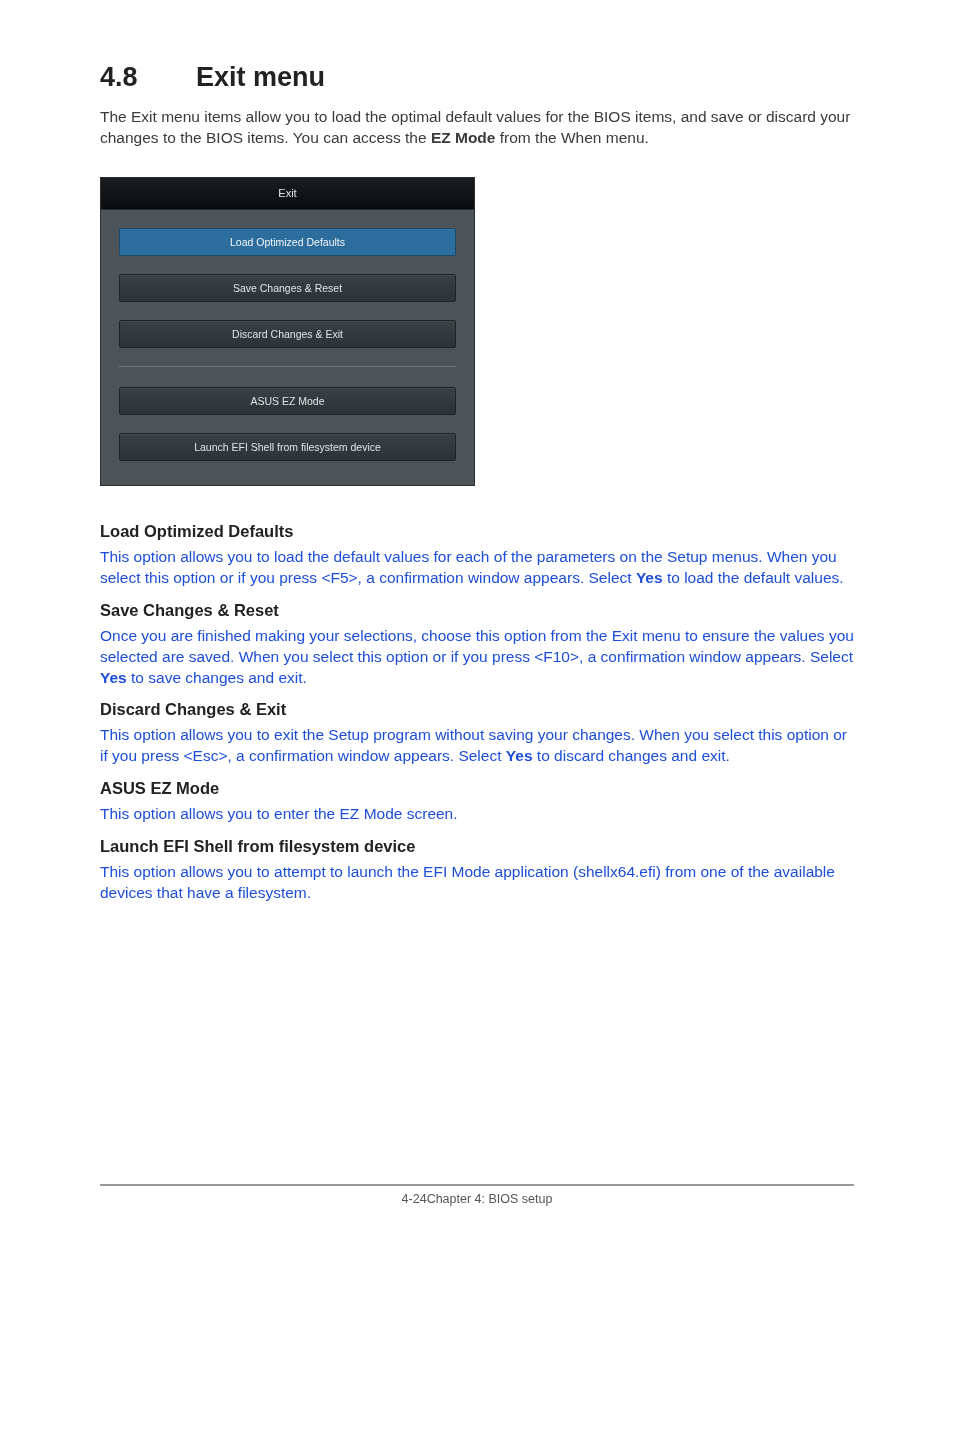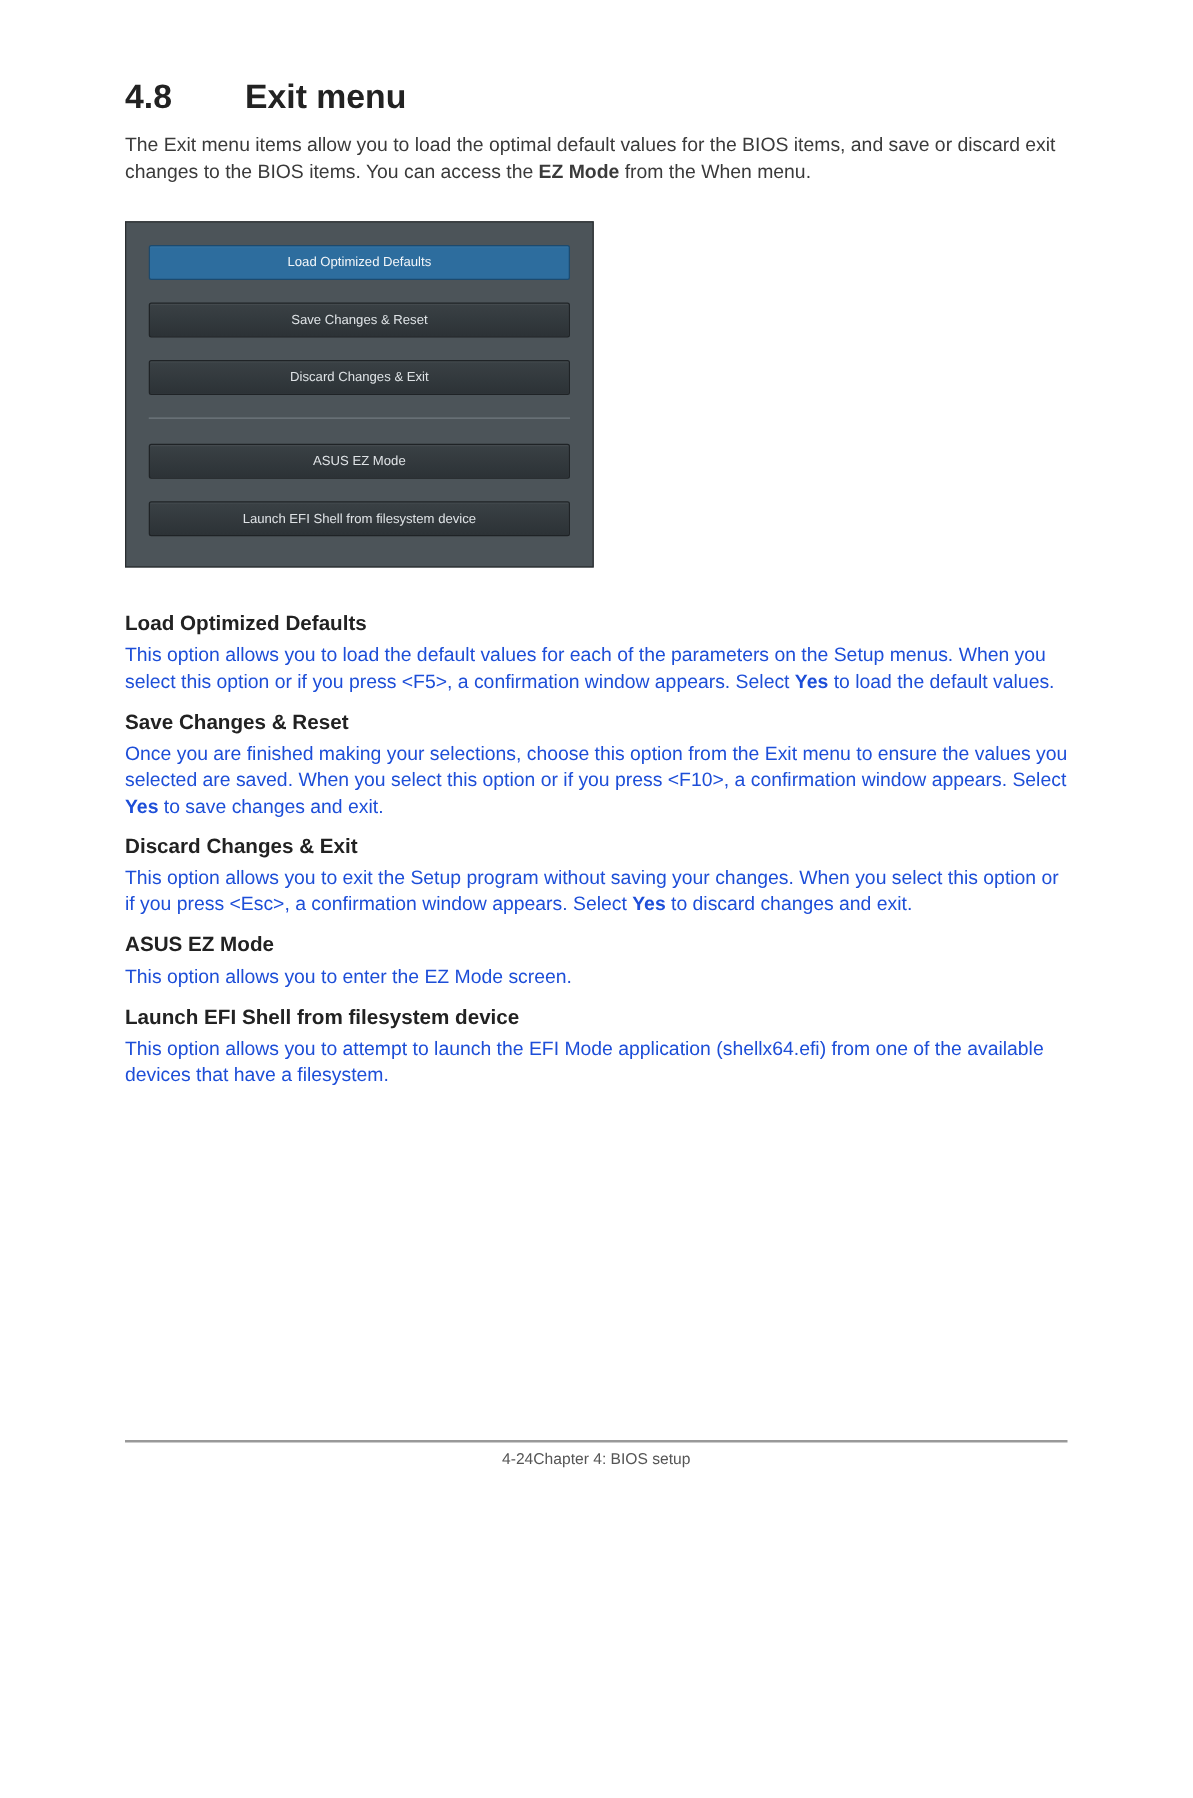--- a/index.html
+++ b/index.html
@@ -73,24 +73,25 @@
   .footer { display: flex; justify-content: center; font-size: 12.5px; color: #555; }
 </style>
 </head>
 <body>
 
 <h1 class="section-heading">
   <span class="section-num">4.8</span><span>Exit menu</span>
 </h1>
 
 <p class="intro-para">
-  <span>The Exit menu items allow you to load the optimal default values for the BIOS items, and save or discard exit changes to the BIOS items. You can access the </span><span class="bold">EZ Mode</span><span> from the When menu.</span>
+  <span>The Exit menu items allow you to load the optimal default values for the BIOS items, and save or discard your changes to the BIOS items. You can access the </span><span class="bold">EZ Mode</span><span> from the When menu.</span>
 </p>
 
 <div class="bios-shot">
+  <div class="bios-header">Exit</div>
   <div class="bios-body">
     <div class="bios-btn highlight">Load Optimized Defaults</div>
     <div class="bios-btn">Save Changes &amp; Reset</div>
     <div class="bios-btn">Discard Changes &amp; Exit</div>
     <div class="bios-divider"></div>
     <div class="bios-btn">ASUS EZ Mode</div>
     <div class="bios-btn" style="margin-bottom:4px;">Launch EFI Shell from filesystem device</div>
   </div>
 </div>
 

